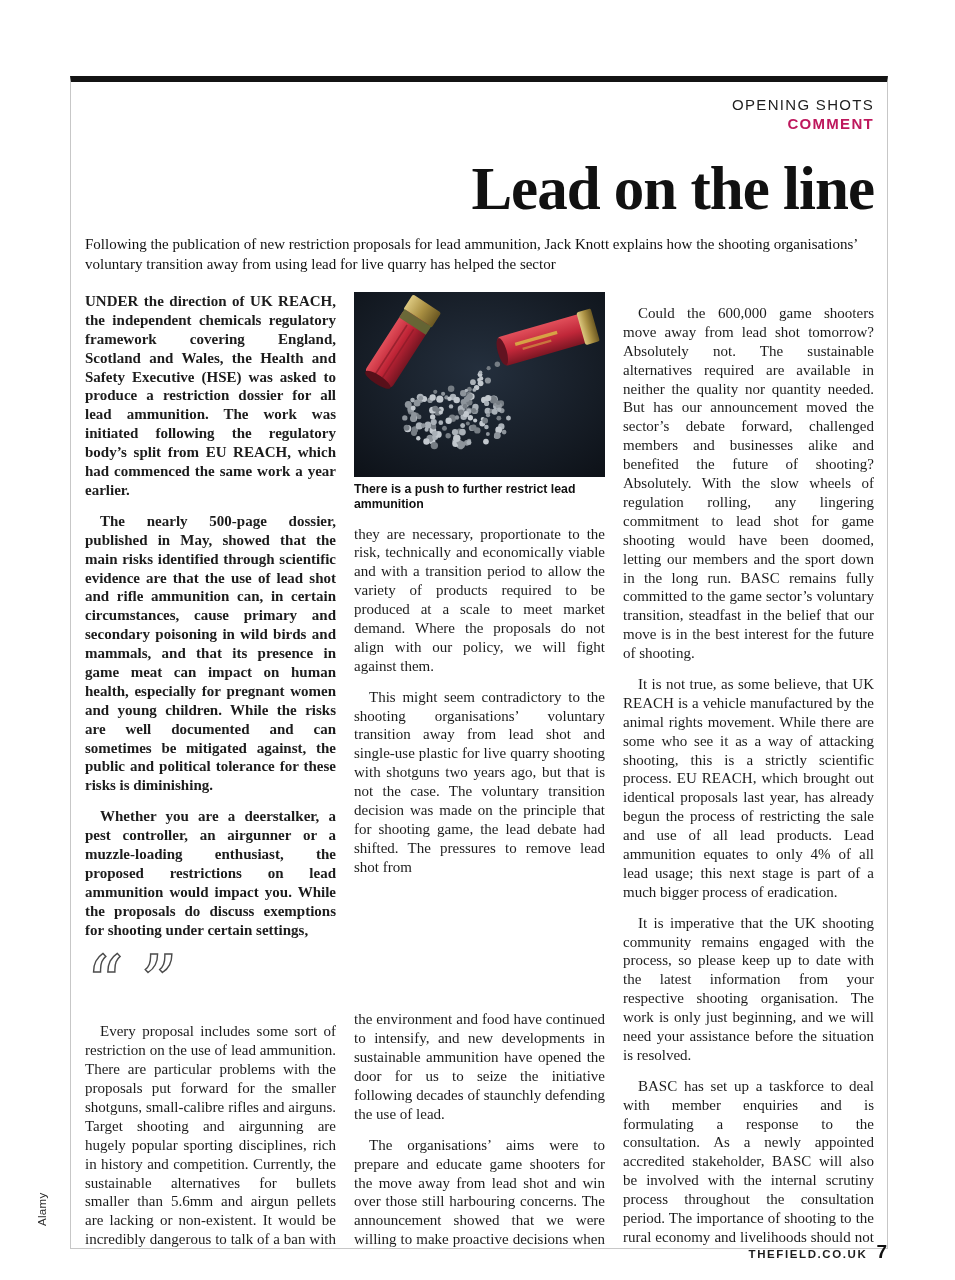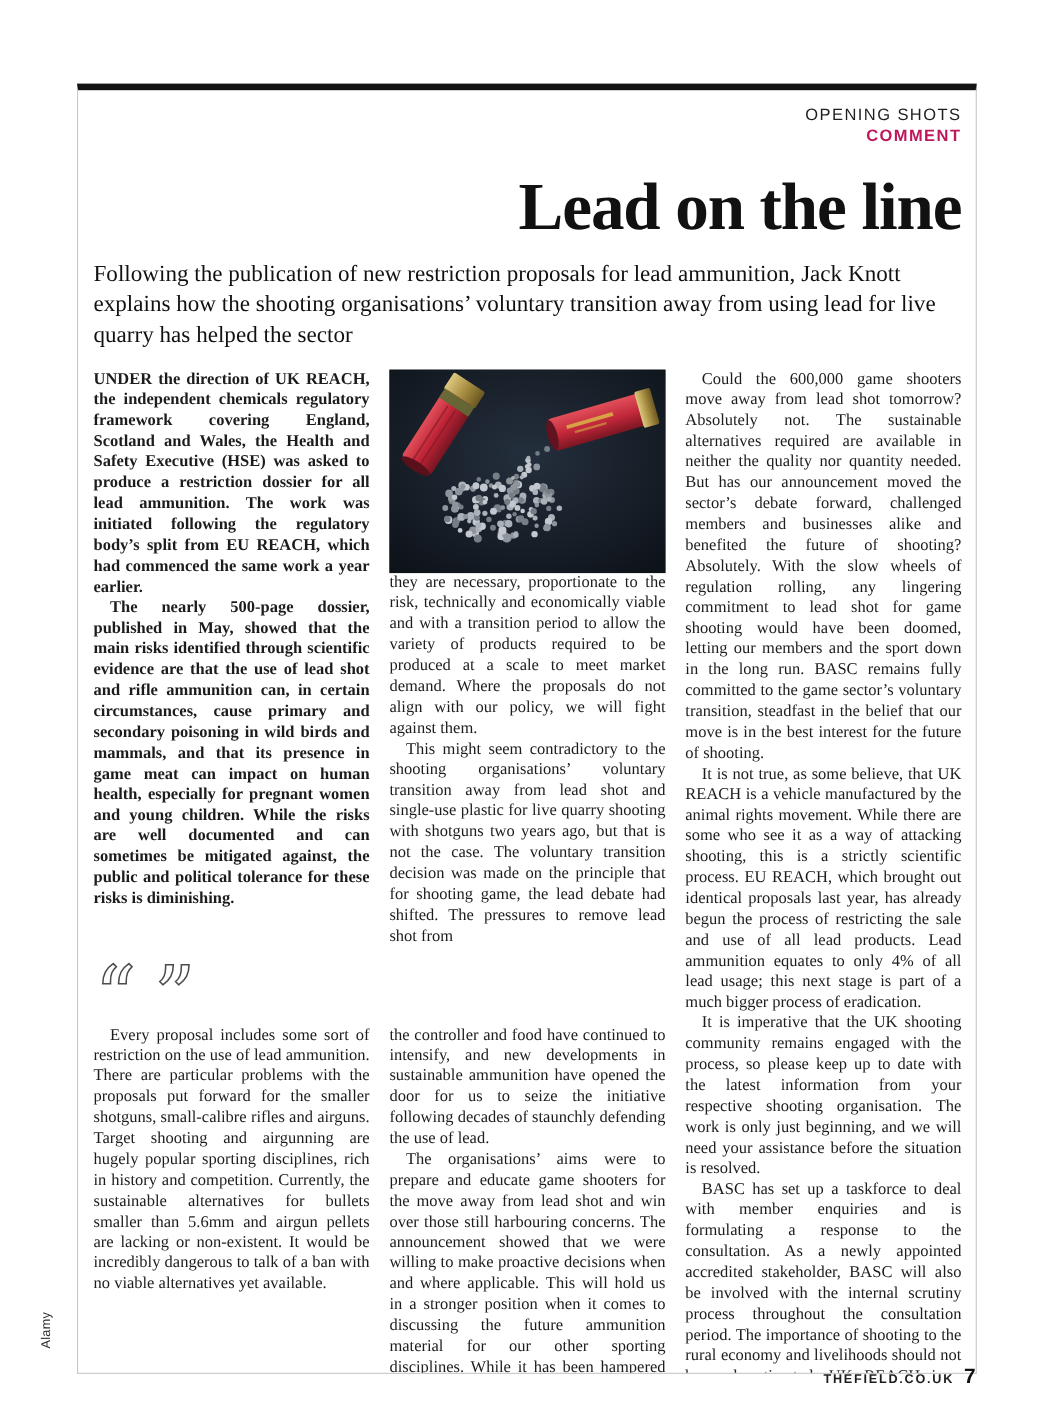--- a/index.html
+++ b/index.html
@@ -14,37 +14,37 @@
     border-left:1px solid #c7c7c7;border-right:1px solid #c7c7c7;border-bottom:1px solid #c7c7c7;
     padding:12px 13px 16px 14px;overflow:hidden;background:#fff;
   }
   .masthead{text-align:right;line-height:1.25;margin-top:2px;}
   .kicker{font-family:"Liberation Sans",sans-serif;font-size:15px;letter-spacing:1.3px;color:#1e1e1e;}
   .category{font-family:"Liberation Sans",sans-serif;font-size:15px;font-weight:bold;letter-spacing:1.3px;color:#be185d;}
   .headline{
     margin:26px 0 0 0;font-size:61px;font-weight:bold;letter-spacing:-1px;line-height:0.95;color:#111;text-align:right;
   }
   .standfirst{
-    margin:18px 11px 0 0;font-size:21px;line-height:1.32;color:#111;max-width:795px;
+    margin:18px 11px 0 0;font-size:15px;line-height:1.32;color:#111;max-width:795px;
   }
   .columns{
     margin-top:17px;display:grid;grid-template-columns:1fr 1fr 1fr;column-gap:18px;
   }
   .colblock{min-width:0;}
   .c1a{grid-column:1;grid-row:1;font-weight:bold;}
   .c2a{grid-column:2;grid-row:1;}
   .c3 {grid-column:3;grid-row:1 / span 3;}
   .pullquote{grid-column:1 / 3;grid-row:2;}
   .c1b{grid-column:1;grid-row:3;}
   .c2b{grid-column:2;grid-row:3;}
   .body p{
     margin:0;font-size:15px;line-height:1.26;text-align:justify;
     hyphens:auto;-webkit-hyphens:auto;overflow-wrap:break-word;
   }
-  .body p.indent{text-indent:15px;}
+  .body p.indent{text-indent:15px;margin-top:12px;}
   figure{margin:0 0 0 0;}
   .photo{width:100%;height:185px;display:block;background:#10141b;}
   .caption{
     font-family:"Liberation Sans",sans-serif;font-size:12.3px;font-weight:bold;
     line-height:1.2;margin:5px 0 13px 0;color:#111;
   }
   .pullquote{
     margin:18px 0 14px 0;font-size:31px;line-height:1.13;letter-spacing:-0.2px;color:#1a1a1a;
   }
   .qmark{overflow:visible;vertical-align:-4px;}
@@ -72,20 +72,21 @@
 
   <h1 class="headline">Lead on the line</h1>
 
   <p class="standfirst">Following the publication of new restriction proposals for lead ammunition, Jack Knott explains how the shooting organisations’ voluntary transition away from using lead for live quarry has helped the sector</p>
 
   <div class="columns body">
 
     <div class="colblock c1a">
       <p>UNDER the direction of UK REACH, the independent chemicals regulatory framework covering England, Scotland and Wales, the Health and Safety Executive (HSE) was asked to produce a restriction dossier for all lead ammunition. The work was initiated following the regulatory body’s split from EU REACH, which had commenced the same work a year earlier.</p>
       <p class="indent">The nearly 500-page dossier, published in May, showed that the main risks identified through scientific evidence are that the use of lead shot and rifle ammunition can, in certain circumstances, cause primary and secondary poisoning in wild birds and mammals, and that its presence in game meat can impact on human health, especially for pregnant women and young children. While the risks are well documented and can sometimes be mitigated against, the public and political tolerance for these risks is diminishing.</p>
+      <p class="indent">Whether you are a deerstalker, a pest controller, an airgunner or a muzzle-loading enthusiast, the proposed restrictions on lead ammunition would impact you. While the proposals do discuss exemptions for shooting under certain settings,</p>
     </div>
 
     <div class="colblock c2a">
       <figure>
         <svg class="photo" viewBox="0 0 253 185" preserveAspectRatio="none" role="img" aria-label="lead shot cartridges">
           <defs>
             <radialGradient id="vig" cx="0.5" cy="0.42" r="0.8">
               <stop offset="0" stop-color="#242f3d"></stop>
               <stop offset="1" stop-color="#0c1016"></stop>
             </radialGradient>
@@ -265,20 +266,21 @@
               <circle cx="113.2" cy="98.6" r="1.8" fill="#aab1b8"></circle>
               <circle cx="113.6" cy="107.1" r="2.9" fill="#8d949b"></circle>
               <circle cx="127.6" cy="91.3" r="2.9" fill="#c2c8ce"></circle>
               <circle cx="144.5" cy="72.2" r="2.7" fill="#767d84"></circle>
               <circle cx="119.9" cy="90.2" r="2.9" fill="#aab1b8"></circle>
               <circle cx="110.4" cy="110.0" r="2.9" fill="#8d949b"></circle>
               <circle cx="128.1" cy="86.4" r="2.2" fill="#c2c8ce"></circle>
               <circle cx="112.0" cy="114.2" r="2.5" fill="#767d84"></circle>
             </g>
         </svg>
+        <figcaption class="caption">There is a push to further restrict lead ammunition</figcaption>
       </figure>
       <p>they are necessary, proportionate to the risk, technically and economically viable and with a transition period to allow the variety of products required to be produced at a scale to meet market demand. Where the proposals do not align with our policy, we will fight against them.</p>
       <p class="indent">This might seem contradictory to the shooting organisations’ voluntary transition away from lead shot and single-use plastic for live quarry shooting with shotguns two years ago, but that is not the case. The voluntary transition decision was made on the principle that for shooting game, the lead debate had shifted. The pressures to remove lead shot from</p>
     </div>
 
     <div class="colblock c3">
       <p class="indent">Could the 600,000 game shooters move away from lead shot tomorrow? Absolutely not. The sustainable alternatives required are available in neither the quality nor quantity needed. But has our announcement moved the sector’s debate forward, challenged members and businesses alike and benefited the future of shooting? Absolutely. With the slow wheels of regulation rolling, any lingering commitment to lead shot for game shooting would have been doomed, letting our members and the sport down in the long run. BASC remains fully committed to the game sector’s voluntary transition, steadfast in the belief that our move is in the best interest for the future of shooting.</p>
       <p class="indent">It is not true, as some believe, that UK REACH is a vehicle manufactured by the animal rights movement. While there are some who see it as a way of attacking shooting, this is a strictly scientific process. EU REACH, which brought out identical proposals last year, has already begun the process of restricting the sale and use of all lead products. Lead ammunition equates to only 4% of all lead usage; this next stage is part of a much bigger process of eradication.</p>
       <p class="indent">It is imperative that the UK shooting community remains engaged with the process, so please keep up to date with the latest information from your respective shooting organisation. The work is only just beginning, and we will need your assistance before the situation is resolved.</p>
       <p class="indent">BASC has set up a taskforce to deal with member enquiries and is formulating a response to the consultation. As a newly appointed accredited stakeholder, BASC will also be involved with the internal scrutiny process throughout the consultation period. The importance of shooting to the rural economy and livelihoods should not be underestimated. UK REACH is a significant challenge and one we are willing to meet head-on. ■</p>
@@ -293,21 +295,21 @@
         <text x="1" y="52" font-size="74" fill="none" stroke="#4c4c4c" stroke-width="1.4">”</text>
       </svg>
     </div>
 
     <div class="colblock c1b">
       <p class="indent">Every proposal includes some sort of restriction on the use of lead ammunition. There are particular problems with the proposals put forward for the smaller shotguns, small-calibre rifles and airguns. Target shooting and airgunning are hugely popular sporting disciplines, rich in history and competition. Currently, the sustainable alternatives for bullets smaller than 5.6mm and airgun pellets are lacking or non-existent. It would be incredibly dangerous to talk of a ban with no viable alternatives yet available.</p>
 
     </div>
 
     <div class="colblock c2b">
-      <p>the controller and food have continued to intensify, and new developments in sustainable ammunition have opened the door for us to seize the initiative following decades of staunchly defending the use of lead.</p>
+      <p>the environment and food have continued to intensify, and new developments in sustainable ammunition have opened the door for us to seize the initiative following decades of staunchly defending the use of lead.</p>
       <p class="indent">The organisations’ aims were to prepare and educate game shooters for the move away from lead shot and win over those still harbouring concerns. The announcement showed that we were willing to make proactive decisions when and where applicable. This will hold us in a stronger position when it comes to discussing the future ammunition material for our other sporting disciplines. While it has been hampered by the Covid pandemic and global supply chain difficulties, our progress is clear to see.</p>
     </div>
 
   </div>
 </div>
 
 <div class="credit">Alamy</div>
 
 <div class="footer">
   <span class="site">THEFIELD.CO.UK</span>

